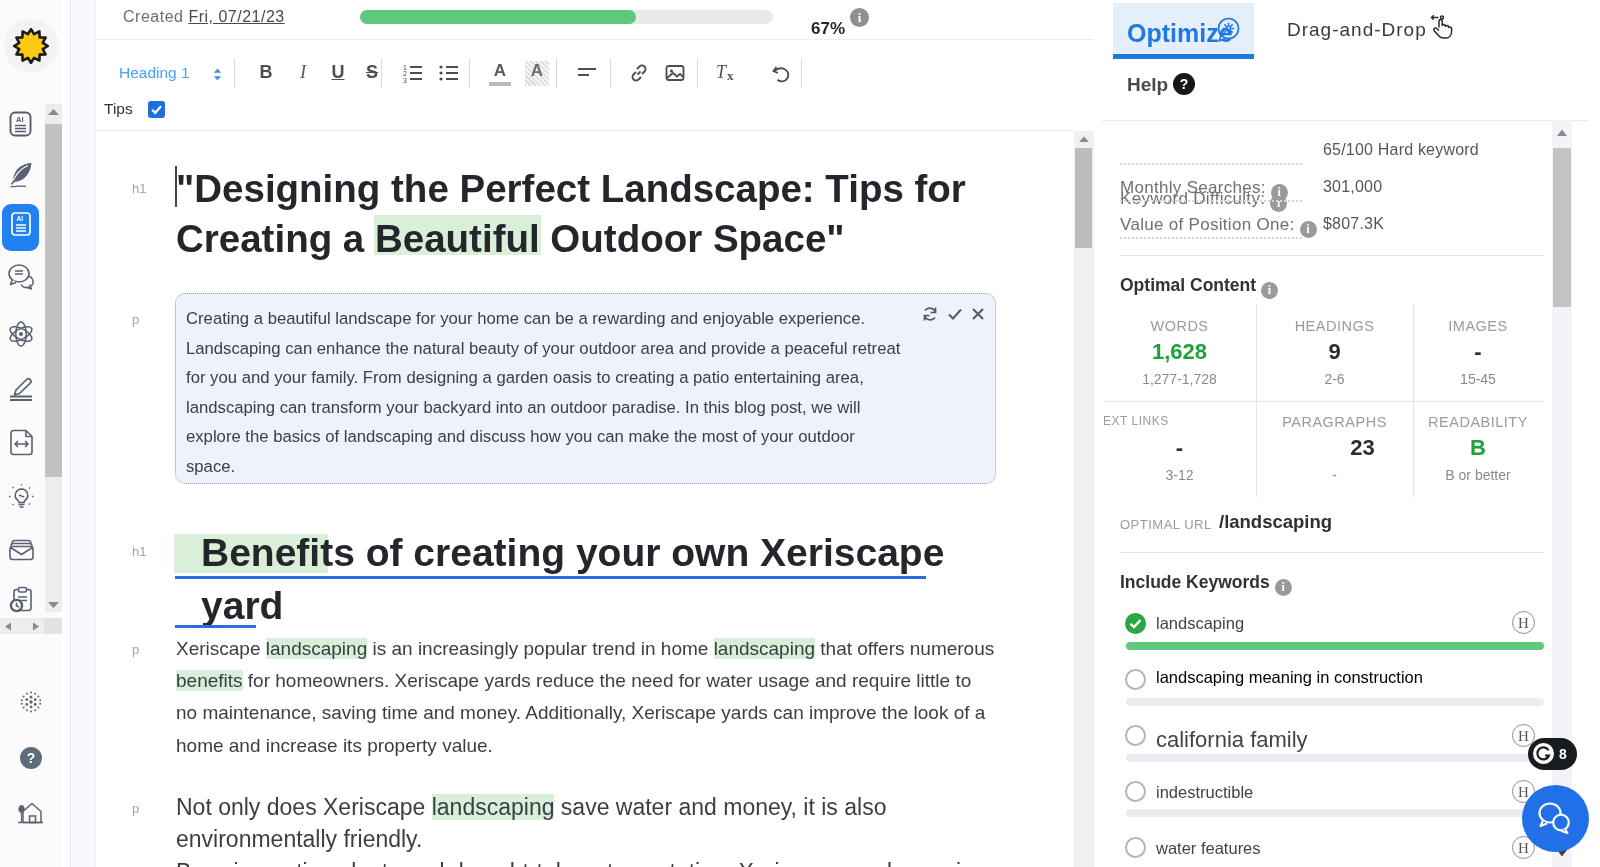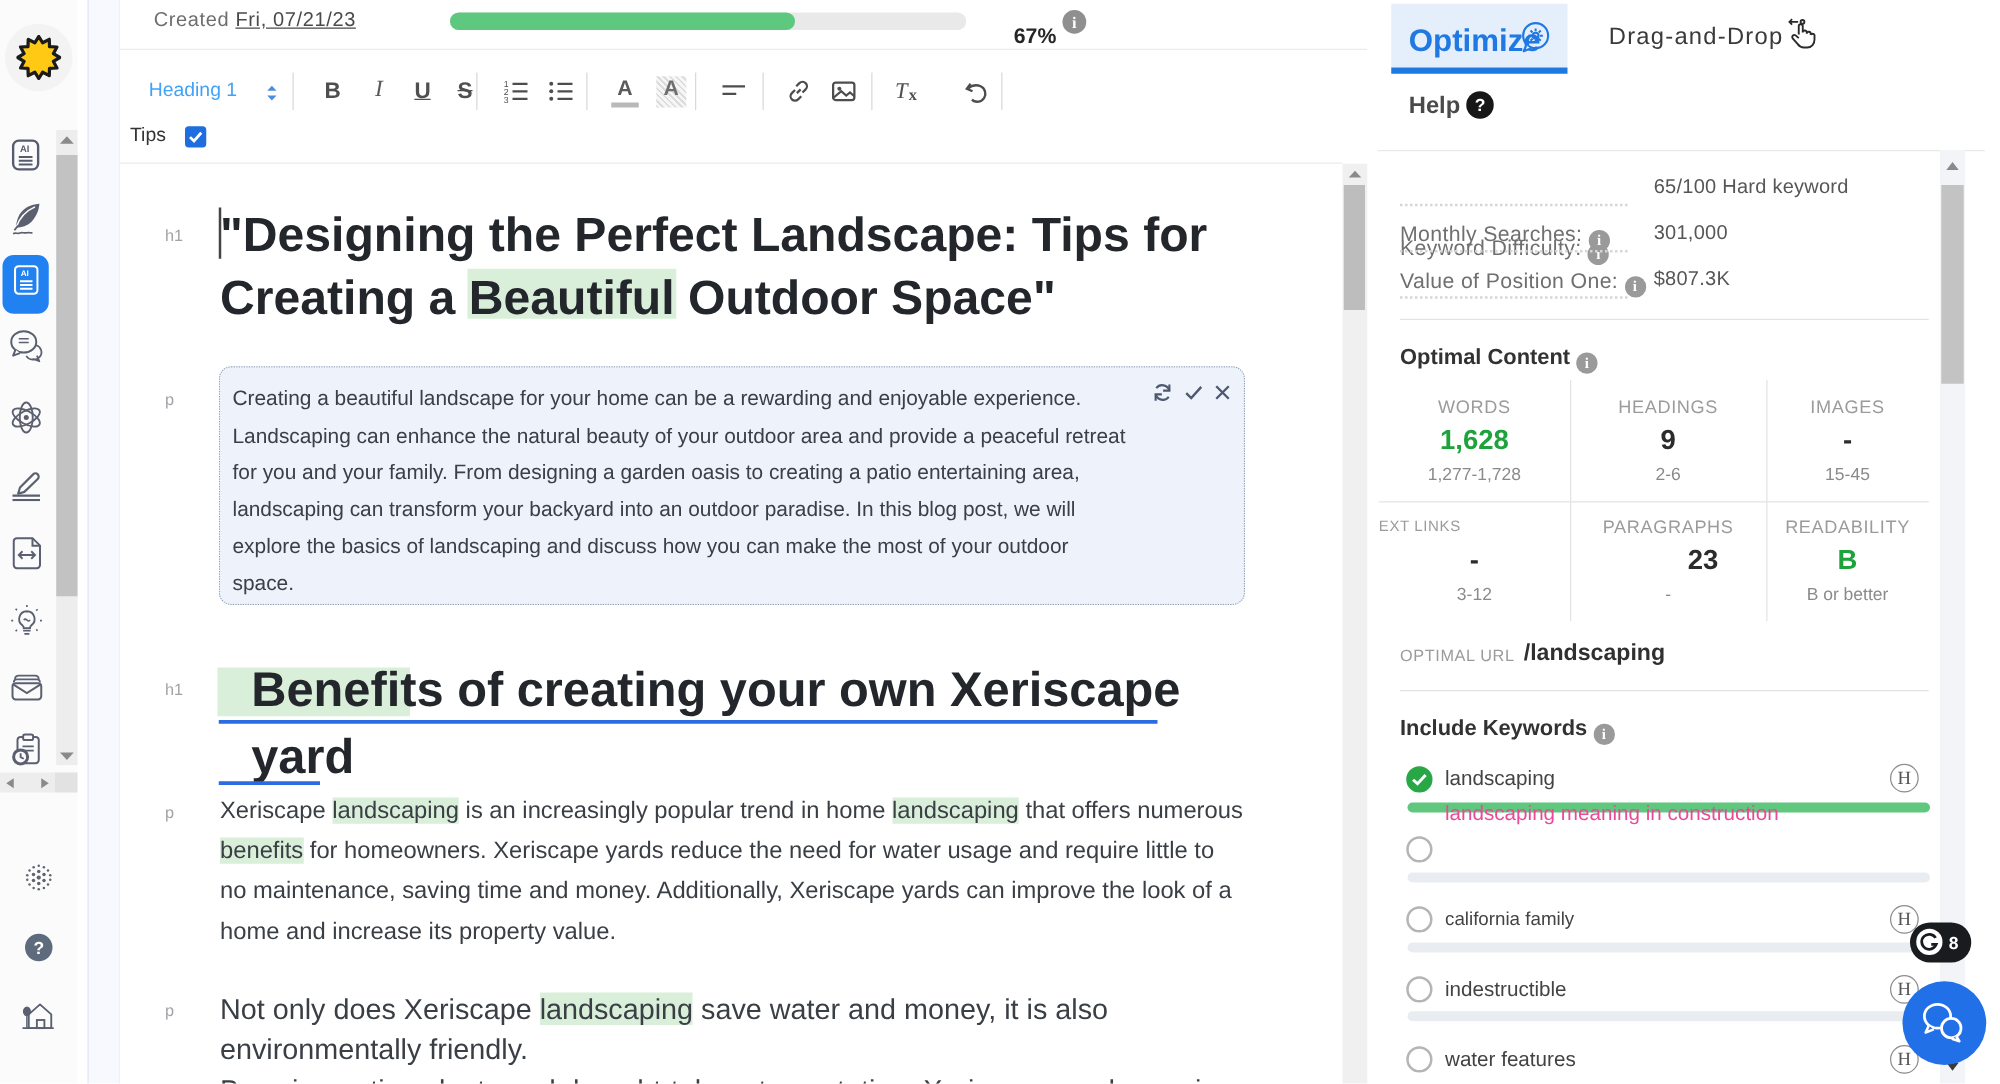--- a/index.html
+++ b/index.html
@@ -339,25 +339,25 @@
     <div class="abs" style="left:31px; top:613px; width:21px; height:21px; border-radius:50%; background:#27a745;">
       <svg width="21" height="21" viewBox="0 0 21 21">
           <path d="M5.5 10.8 L9 14 L15.5 7" fill="none" stroke="#fff" stroke-width="2.4"></path>
         </svg>
     </div>
     <div class="abs" style="left:62px; top:614px; font-size:16.5px; color:#434343;">landscaping</div>
     <div class="hbtn" style="left:418px; top:611px;">H</div>
     <div class="kw-bar" style="left:32px; top:642px; background:#5fc87e;"></div>
 
     <div class="kw-circle" style="left:31px; top:669px;"></div>
-    <div class="abs" style="left:62px; top:642px; font-size:16.5px; color:#ec4899;">landscaping meaning in construction</div>
+    <div class="abs" style="left:62px; top:668px; font-size:16.5px; color:#000000;">landscaping meaning in construction</div>
     <div class="kw-bar" style="left:32px; top:698px;"></div>
 
     <div class="kw-circle" style="left:31px; top:725px;"></div>
-    <div class="abs" style="left:62px; top:727px; font-size:15px; color:#434343;">california family</div>
+    <div class="abs" style="left:62px; top:727px; font-size:22px; color:#434343;">california family</div>
     <div class="hbtn" style="left:418px; top:724px;">H</div>
     <div class="kw-bar" style="left:32px; top:754px;"></div>
 
     <div class="kw-circle" style="left:31px; top:781px;"></div>
     <div class="abs" style="left:62px; top:783px; font-size:16.5px; color:#434343;">indestructible</div>
     <div class="hbtn" style="left:418px; top:780px;">H</div>
     <div class="kw-bar" style="left:32px; top:809px;"></div>
 
     <div class="kw-circle" style="left:31px; top:837px;"></div>
     <div class="abs" style="left:62px; top:839px; font-size:16.5px; color:#434343;">water features</div>

